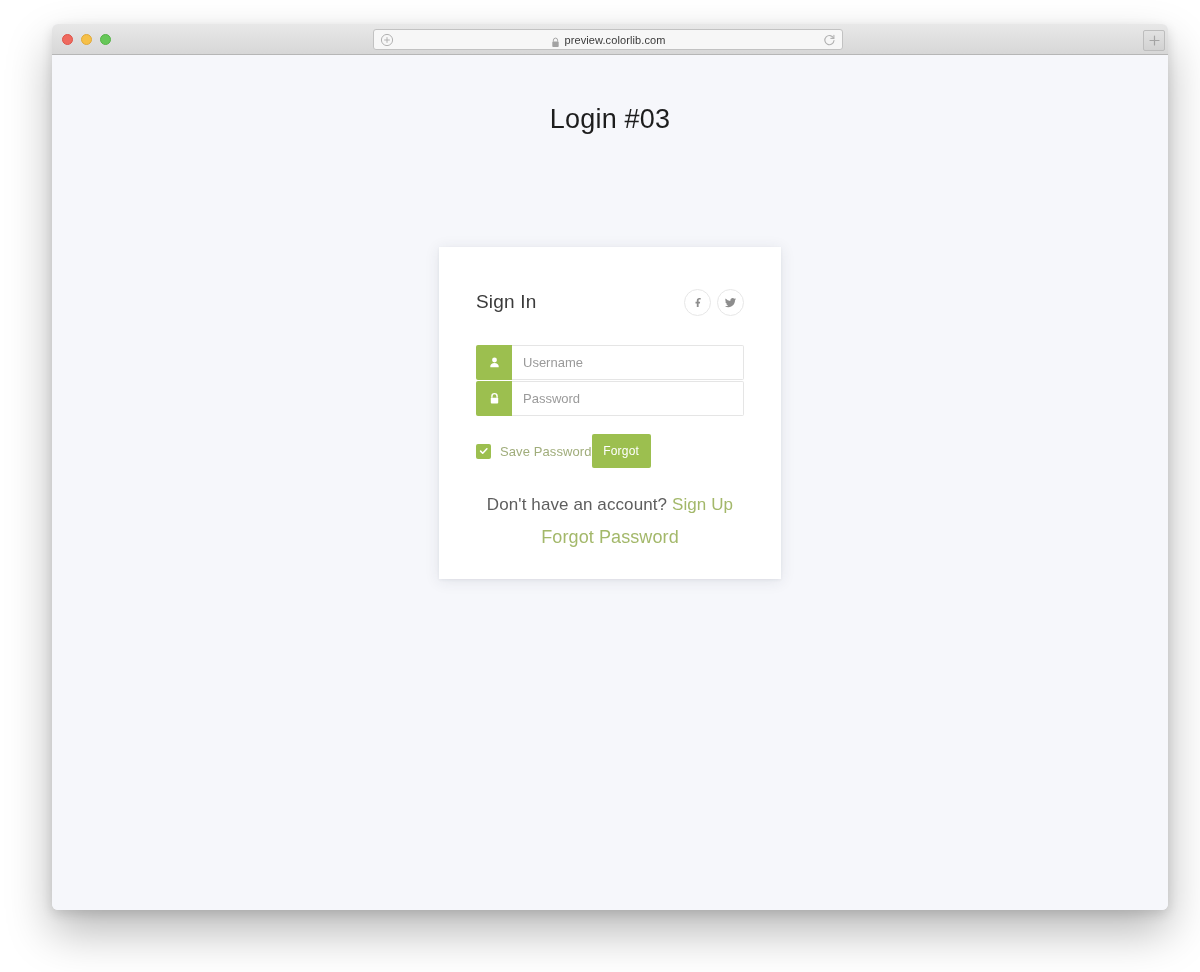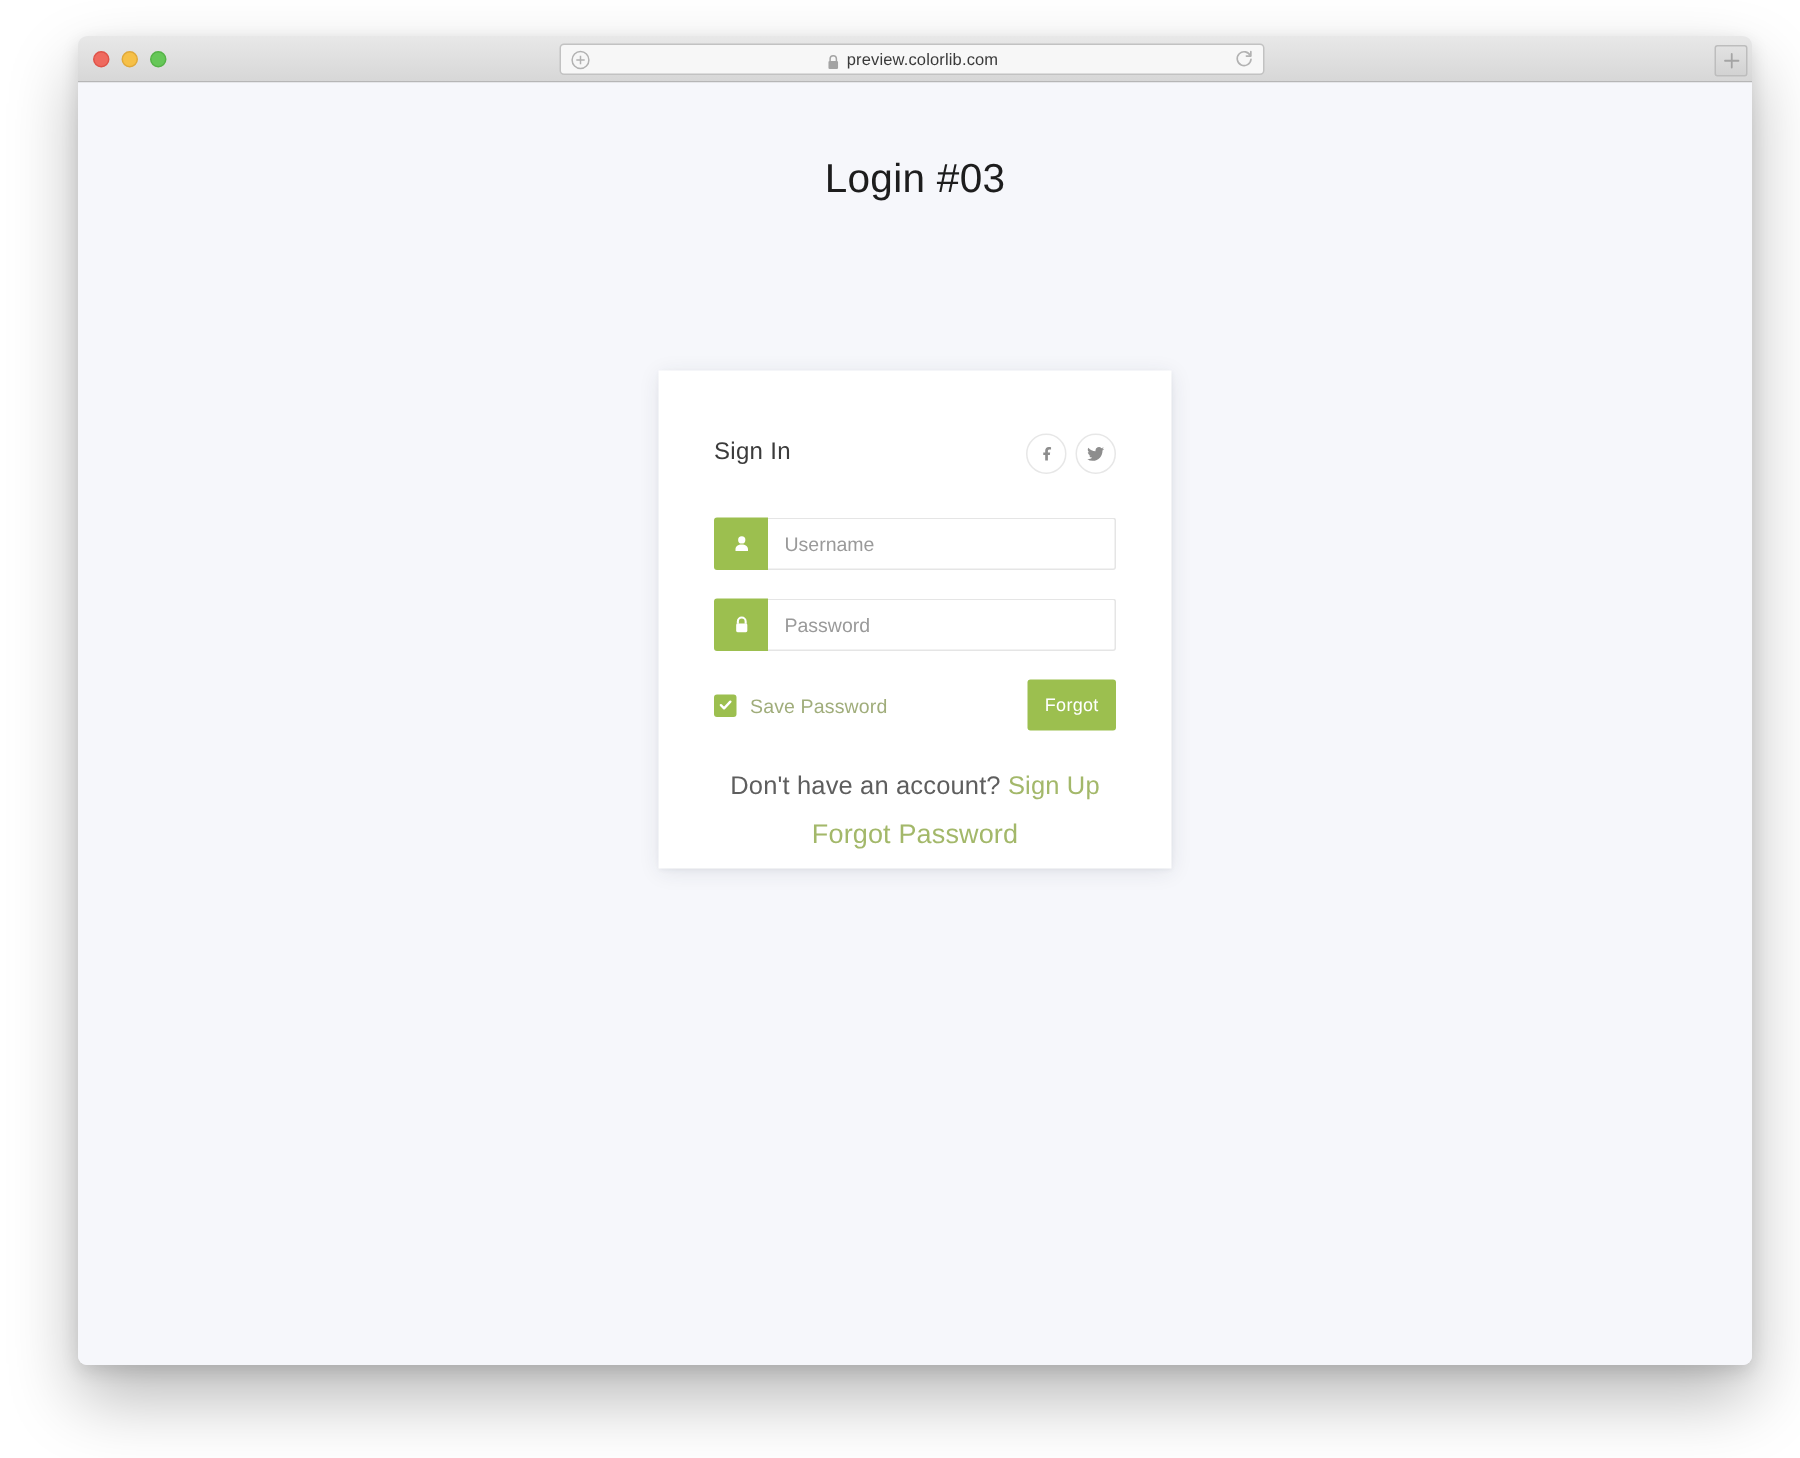--- a/index.html
+++ b/index.html
@@ -123,21 +123,21 @@
   }
 
   .card-head {
     display: flex;
     align-items: center;
     justify-content: space-between;
     height: 34px;
     margin-bottom: 26px;
   }
   .card-title {
-    font-size: 16px;
+    font-size: 19px;
     font-weight: 300;
     color: #3b3b3b;
     letter-spacing: .2px;
   }
   .social-row { display: flex; gap: 6px; }
   .social-btn {
     width: 27px; height: 27px;
     border-radius: 50%;
     border: 1px solid #e7e7e7;
     background: #fff;
@@ -146,21 +146,21 @@
     justify-content: center;
     cursor: pointer;
   }
   .social-btn svg { fill: #8d8d8d; }
 
   
   .input-group {
     display: flex;
     align-items: stretch;
     height: 35px;
-    margin-bottom: 19px;
+    margin-bottom: 1px;
     border-radius: 10px;
   }
   .input-addon {
     width: 36px;
     background: #9cbf4f;
     border-radius: 2px 0 0 2px;
     display: flex;
     align-items: center;
     justify-content: center;
     flex: 0 0 36px;
@@ -177,21 +177,21 @@
     font-size: 13px;
     color: #5b5b5b;
     outline: none;
   }
   .form-input::placeholder { color: #9a9a9a; }
 
   
   .actions-row {
     display: flex;
     align-items: center;
-    justify-content: space-between;
+    justify-content: flex-start;
     margin-top: 18px;
     height: 34px;
   }
   .checkbox-wrap {
     display: flex;
     align-items: center;
     gap: 9px;
     cursor: pointer;
   }
   .checkbox {

